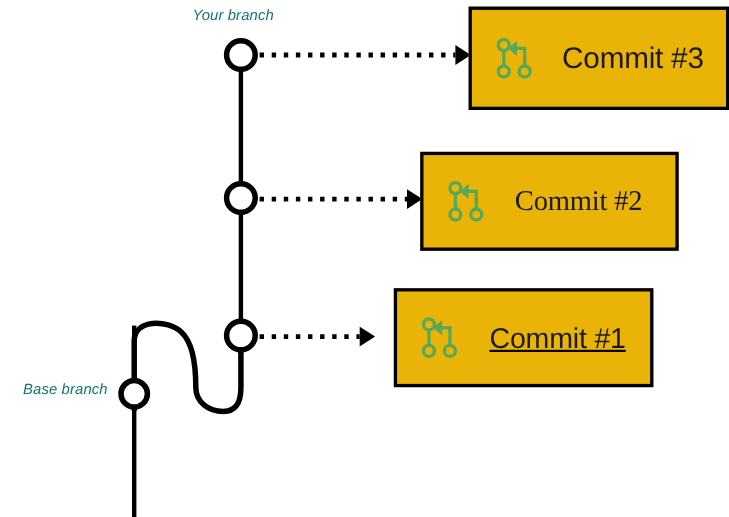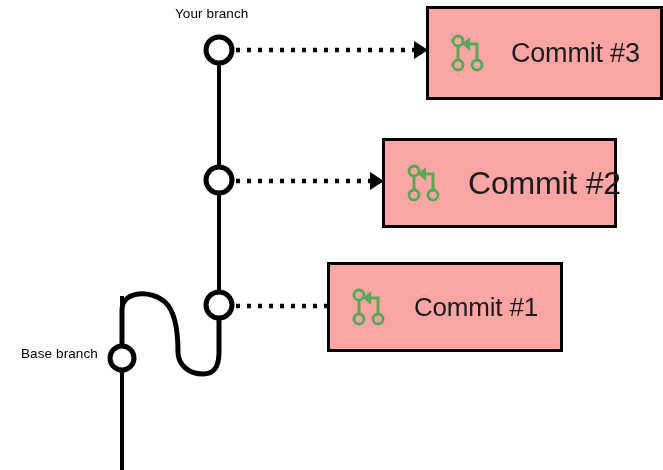--- a/index.html
+++ b/index.html
@@ -11,58 +11,59 @@
     position: relative;
     width: 663px;
     height: 470px;
     background: #ffffff;
     overflow: hidden;
     font-family: "Liberation Sans", sans-serif;
   }
   .branch-label {
     position: absolute;
     font-family: "Liberation Sans", sans-serif;
+    font-style: italic;
     font-size: 13.5px;
-    color: #000000;
+    color: #0f766e;
     white-space: nowrap;
     letter-spacing: 0.1px;
   }
   #label-your-branch { left: 175px; top: 6px; }
   #label-base-branch { left: 9px;  top: 346px; margin-left: 12px; }
 
   .commit-box {
     position: absolute;
-    background: #fca5a5;
+    background: #eab308;
     border: 3px solid #000000;
     box-sizing: border-box;
     display: flex;
     align-items: center;
   }
   #commit-box-3 { left: 426px; top: 6px;   width: 237px; height: 94px; }
   #commit-box-2 { left: 382px; top: 138px; width: 235px; height: 90px; }
-  #commit-box-1 { left: 327px; top: 262px; width: 236px; height: 90px; }
+  #commit-box-1 { left: 358px; top: 262px; width: 236px; height: 90px; text-decoration: underline; }
 
   .commit-icon {
     flex: 0 0 auto;
     margin-left: 22px;
     width: 34px;
     height: 38px;
     display: block;
   }
   .commit-label {
     flex: 0 0 auto;
     margin-left: 26px;
     font-family: "Liberation Sans", sans-serif;
     font-size: 27px;
     color: #1b1b1b;
     white-space: nowrap;
     letter-spacing: -0.2px;
   }
   #commit-box-1 .commit-label { font-size: 26px; margin-left: 28px; }
-  #commit-box-2 .commit-label { font-size: 32px; margin-left: 27px; }
+  #commit-box-2 .commit-label { font-size: 26px; margin-left: 27px; font-family: Liberation Serif, serif; }
 
   svg.overlay {
     position: absolute;
     left: 0; top: 0;
     width: 663px;
     height: 470px;
     pointer-events: none;
   }
   svg.overlay * { pointer-events: auto; }
 </style>

